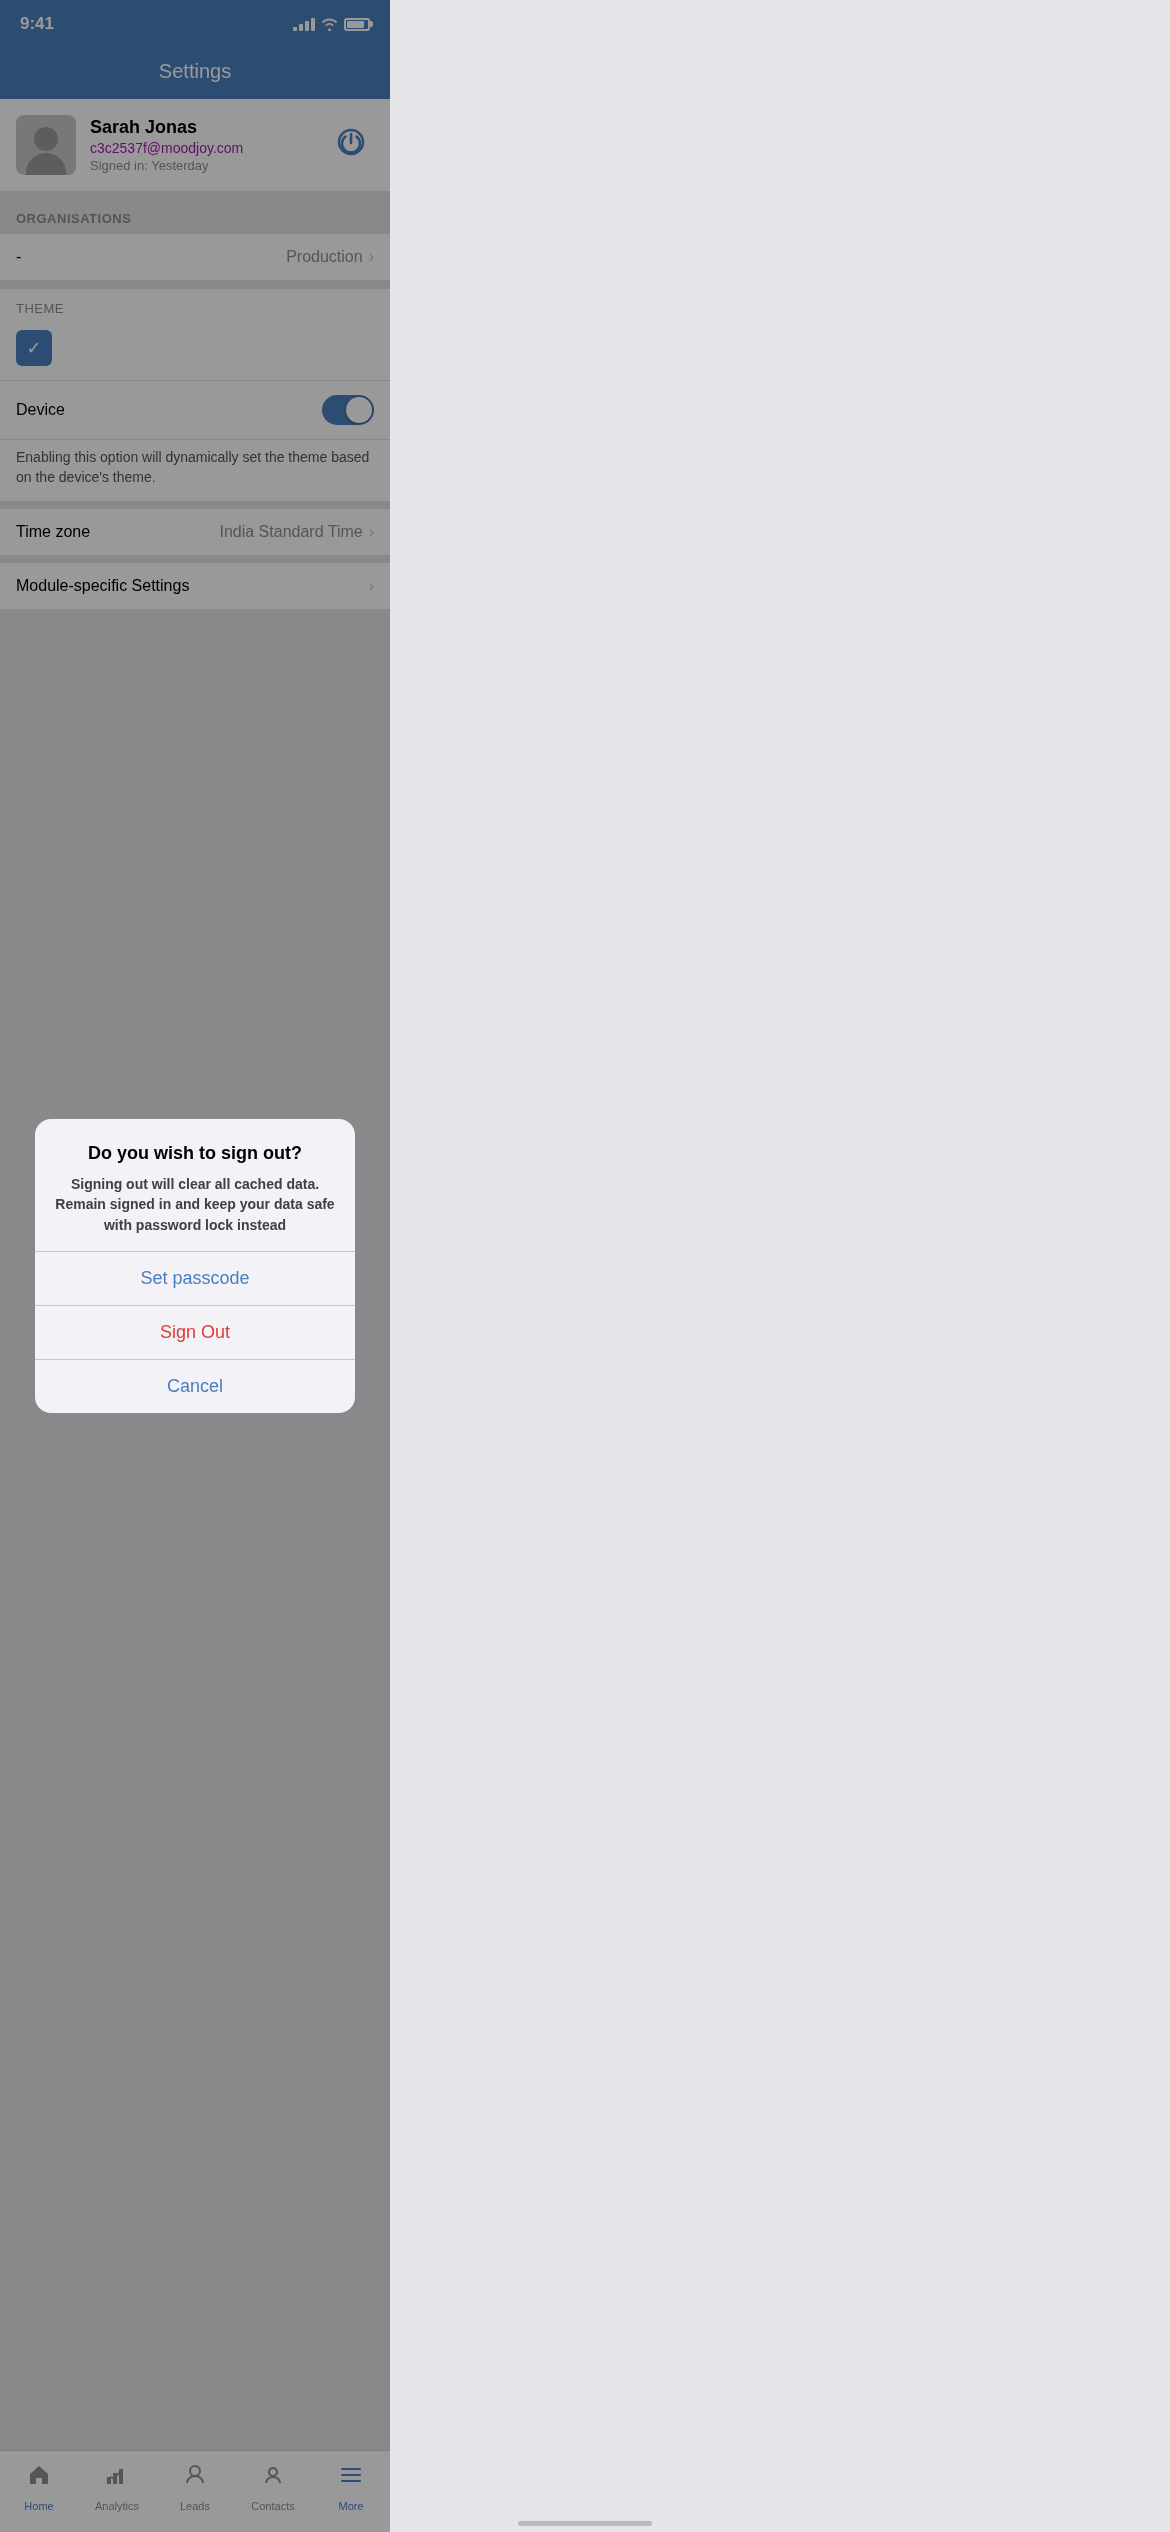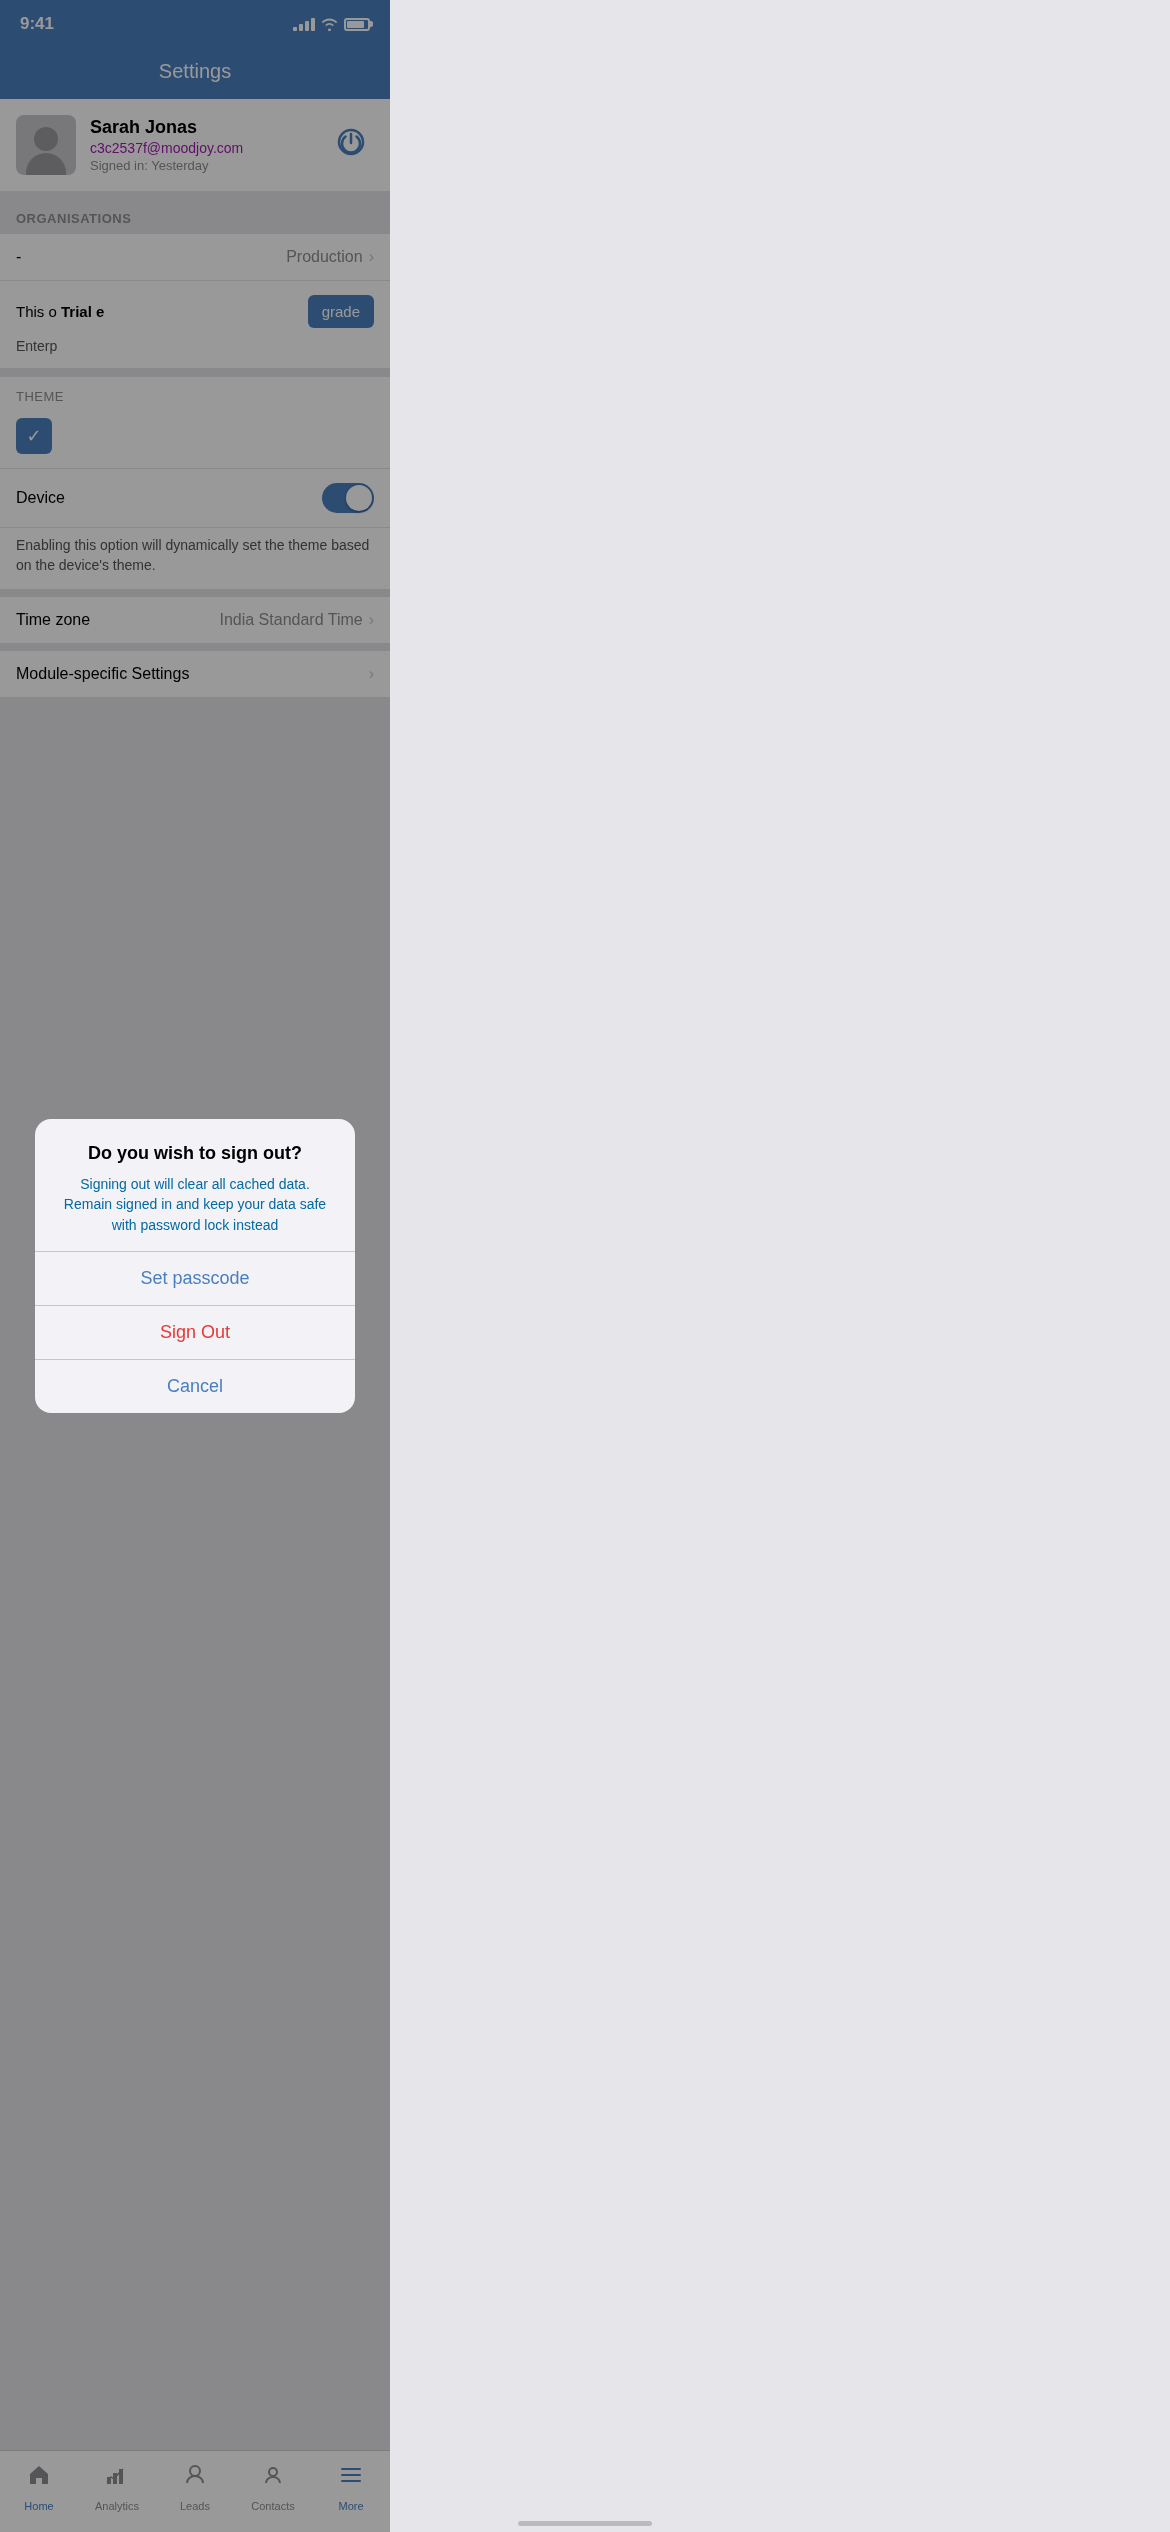--- a/index.html
+++ b/index.html
@@ -382,22 +382,23 @@
       border-bottom: 1px solid #c6c6c8;
     }
     .modal-title {
       font-size: 18px;
       font-weight: 700;
       color: #000;
       margin-bottom: 10px;
     }
     .modal-desc {
       font-size: 14px;
-      color: #0369a1;
+      color: #404040;
       line-height: 1.45;
+      font-weight: bold;
     }
     .modal-actions {
       display: flex;
       flex-direction: column;
     }
     .modal-btn {
       padding: 16px;
       text-align: center;
       font-size: 18px;
       border-bottom: 1px solid #c6c6c8;
@@ -468,27 +469,20 @@
 
   <div class="section-label">ORGANISATIONS</div>
   <div class="list-item">
     <span class="list-item-left">-</span>
     <div class="list-item-right">
       <span>Production</span>
       <span class="chevron">›</span>
     </div>
   </div>
 
-  <div class="trial-block">
-    <div class="trial-row">
-      <span class="trial-text">This o <strong>Trial e</strong></span>
-      <div class="upgrade-btn">grade</div>
-    </div>
-    <div class="enterprise-row">Enterp</div>
-  </div>
 
   <div class="theme-section">
     <div class="theme-label">THEME</div>
     <div class="theme-options">
       <div class="theme-option selected">
         <span class="checkmark">✓</span>
       </div>
     </div>
     <div class="device-row">
       <span class="device-label">Device</span>

